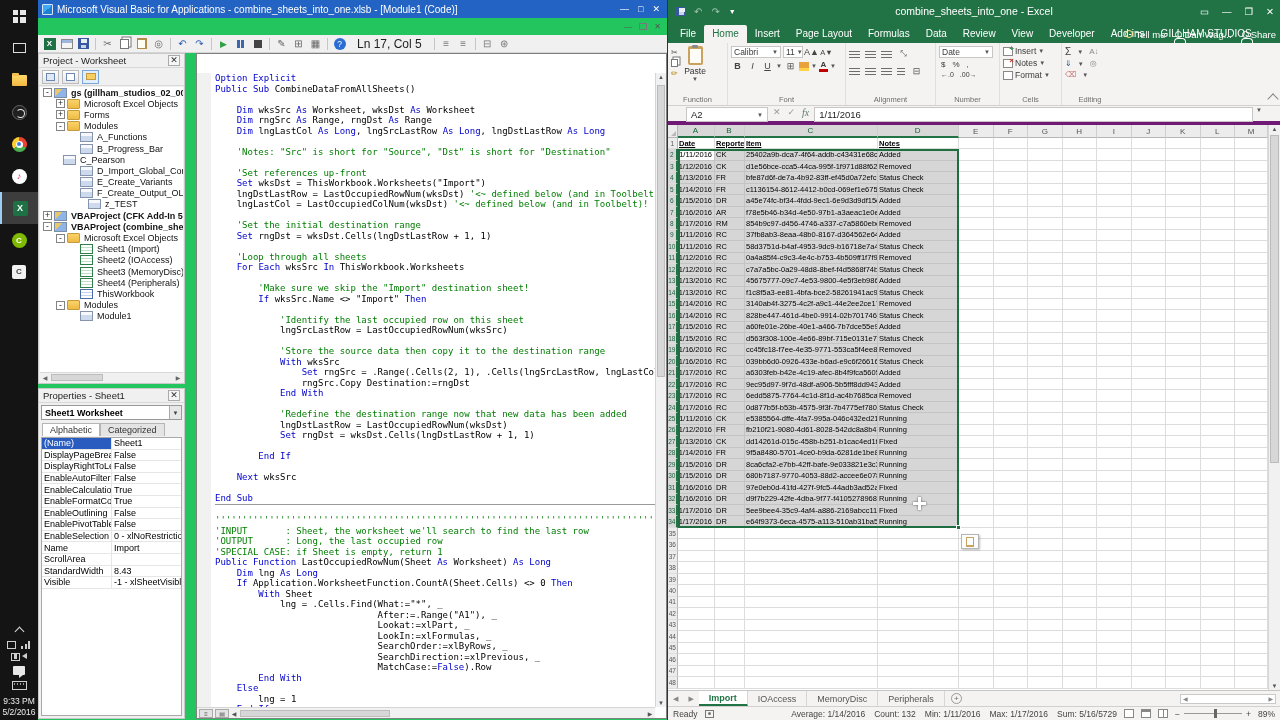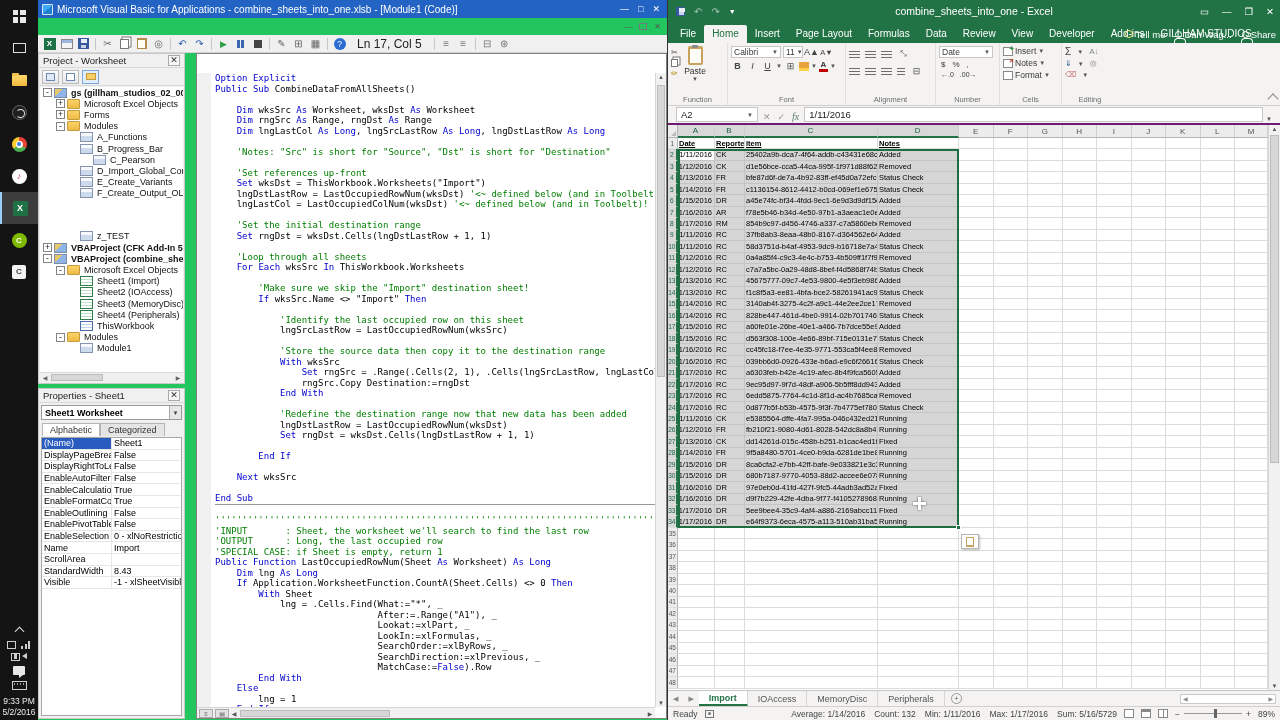--- a/index.html
+++ b/index.html
@@ -163,21 +163,21 @@
 .brd{font-size:9px;color:#555}
 .cfico{width:11px;height:10px;background:linear-gradient(90deg,#d65532 0 3px,#f2c23e 3px 6px,#5da54a 6px)}
 .fatico{width:11px;height:10px;border:1px solid #7a98c4;background:linear-gradient(#9cb8dd 0 3px,#fff 3px)}
 .csico{width:11px;height:10px;background:conic-gradient(#e8b64c 0 25%,#76a84c 25% 50%,#c9583e 50% 75%,#5c88c5 75%)}
 .cellico{width:10px;height:9px;border:1px solid #888;position:relative;background:#fff}
 .cellico.g:after{content:"+";position:absolute;right:-2px;top:-4px;color:#2f9e44;font-weight:bold;font-size:8px}
 .cellico.r:after{content:"\00d7";position:absolute;right:-2px;top:-4px;color:#c0392b;font-weight:bold;font-size:8px}
 .stext{font-size:8.5px;white-space:nowrap}
 #ribbon-collapse{position:absolute;right:3px;bottom:2px;width:8px;height:8px;border-left:1.5px solid #888;border-top:1.5px solid #888;transform:rotate(45deg)}
 
-#fbar{height:19px;background:#f4f3f2;display:flex;align-items:flex-end;padding:1px 8px;gap:3px;border-bottom:2px solid #701a75}
+#fbar{height:19px;background:#f4f3f2;display:flex;align-items:flex-start;padding:1px 18px;gap:3px;border-bottom:4px solid #701a75}
 #namebox{width:82px;height:15px;background:#fff;border:1px solid #c8c6c4;font-size:9.5px;padding:0 4px;display:flex;align-items:center;color:#222}
 #namebox .dda{margin-left:auto}
 .fxb{font-size:9px;color:#999;padding:0 2px}
 .fx{font-style:italic;font-family:"Liberation Serif",serif;color:#5f7d67;font-size:10px}
 #ffield{flex:1;height:15px;background:#fff;border:1px solid #c8c6c4;font-size:9.5px;padding:0 4px;display:flex;align-items:center;color:#222}
 
 #sheet{position:absolute;top:125px;left:0;width:600px;height:565px;overflow:hidden;background:#fff}
 #col-headers{display:flex;height:13px}
 .corner{width:9.5px;height:13px;background:#ececec;border-right:1px solid #b5b5b5;border-bottom:1px solid #b5b5b5;position:relative;flex:none}
 .corner:after{content:"";position:absolute;right:1px;bottom:1px;border-left:5px solid transparent;border-bottom:5px solid #b9b9b9}
@@ -388,41 +388,41 @@
         <div class="trow" style="padding-left: 29px;">
           <span class="texp-sp"></span>
           <span class="tico ti-module"></span>
           <span class="tlab">A_Functions</span>
         </div>
         <div class="trow" style="padding-left: 29px;">
           <span class="texp-sp"></span>
           <span class="tico ti-module"></span>
           <span class="tlab">B_Progress_Bar</span>
         </div>
-        <div class="trow" style="padding-left: 42px;">
+        <div class="trow" style="padding-left: 12px;">
           <span class="texp-sp"></span>
           <span class="tico ti-module"></span>
           <span class="tlab">C_Pearson</span>
         </div>
         <div class="trow" style="padding-left: 29px;">
           <span class="texp-sp"></span>
           <span class="tico ti-module"></span>
           <span class="tlab">D_Import_Global_Constants</span>
         </div>
         <div class="trow" style="padding-left: 29px;">
           <span class="texp-sp"></span>
           <span class="tico ti-module"></span>
           <span class="tlab">E_Create_Variants</span>
         </div>
         <div class="trow" style="padding-left: 29px;">
           <span class="texp-sp"></span>
           <span class="tico ti-module"></span>
           <span class="tlab">F_Create_Output_OLD</span>
         </div>
-        <div class="trow" style="padding-left: 29px; margin-top: 32px;">
+        <div class="trow" style="padding-left: 37px;">
           <span class="texp-sp"></span>
           <span class="tico ti-module"></span>
           <span class="tlab">z_TEST</span>
         </div>
         <div class="trow" style="padding-left: 3px;">
           <span class="texp">+</span>
           <span class="tico ti-project"></span>
           <span class="tlab bold">VBAProject (CFK Add-In 510.xl</span>
         </div>
         <div class="trow" style="padding-left: 3px;">

